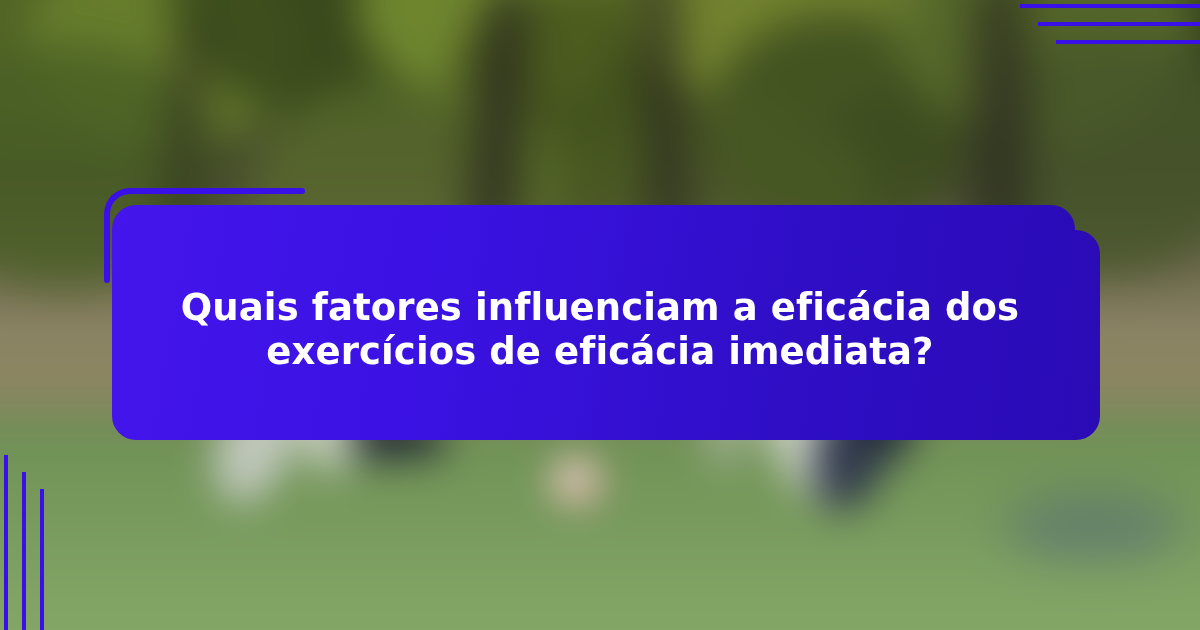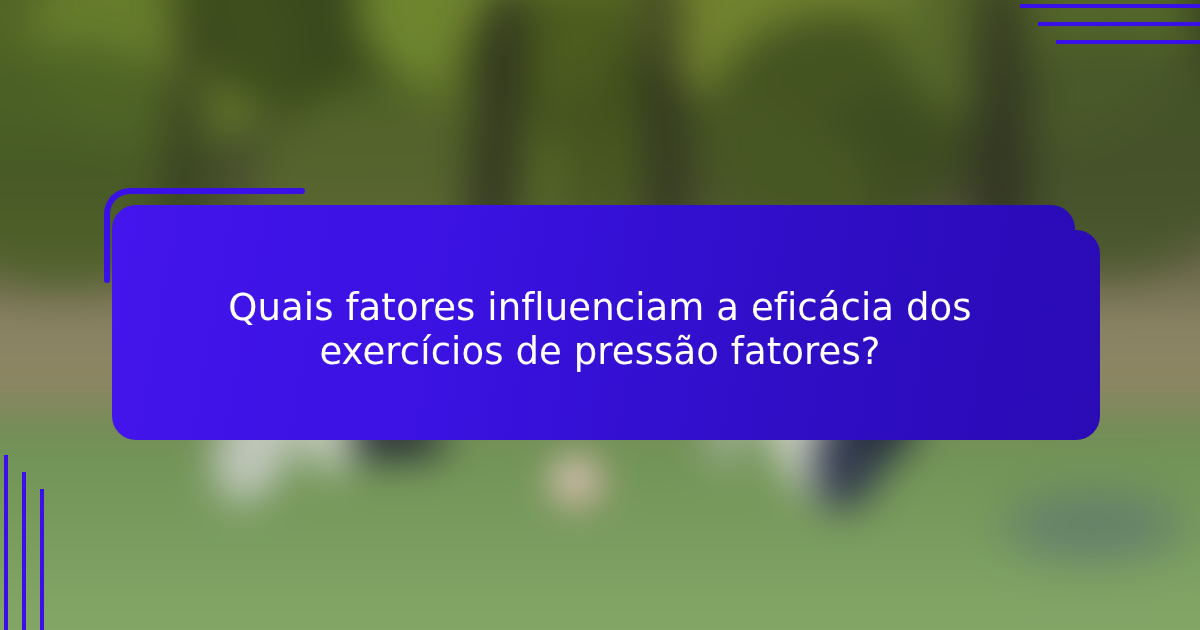--- a/index.html
+++ b/index.html
@@ -190,21 +190,21 @@
     top: 240px;
     width: 920px;
     height: 180px;
     display: flex;
     flex-direction: column;
     align-items: center;
     justify-content: center;
     gap: 0;
     color: #ffffff;
     font-size: 37px;
-    font-weight: 400;
+    font-weight: 700;
     line-height: 1.18;
     text-align: center;
     letter-spacing: .1px;
     white-space: nowrap;
   }
 </style>
 </head>
 <body>
 
 <div id="stage">
@@ -253,16 +253,16 @@
   <div class="bracket br-bl br-bl-2"></div>
   <div class="bracket br-bl br-bl-3"></div>
 
   <div class="card-accent"></div>
 
   <div class="card card-back"></div>
   <div class="card card-front"></div>
 
   <div class="headline">
     <div>Quais fatores influenciam a eficácia dos</div>
-    <div>exercícios de pressão fatores?</div>
+    <div>exercícios de eficácia imediata?</div>
   </div>
 
 </div>
 
 </body></html>

